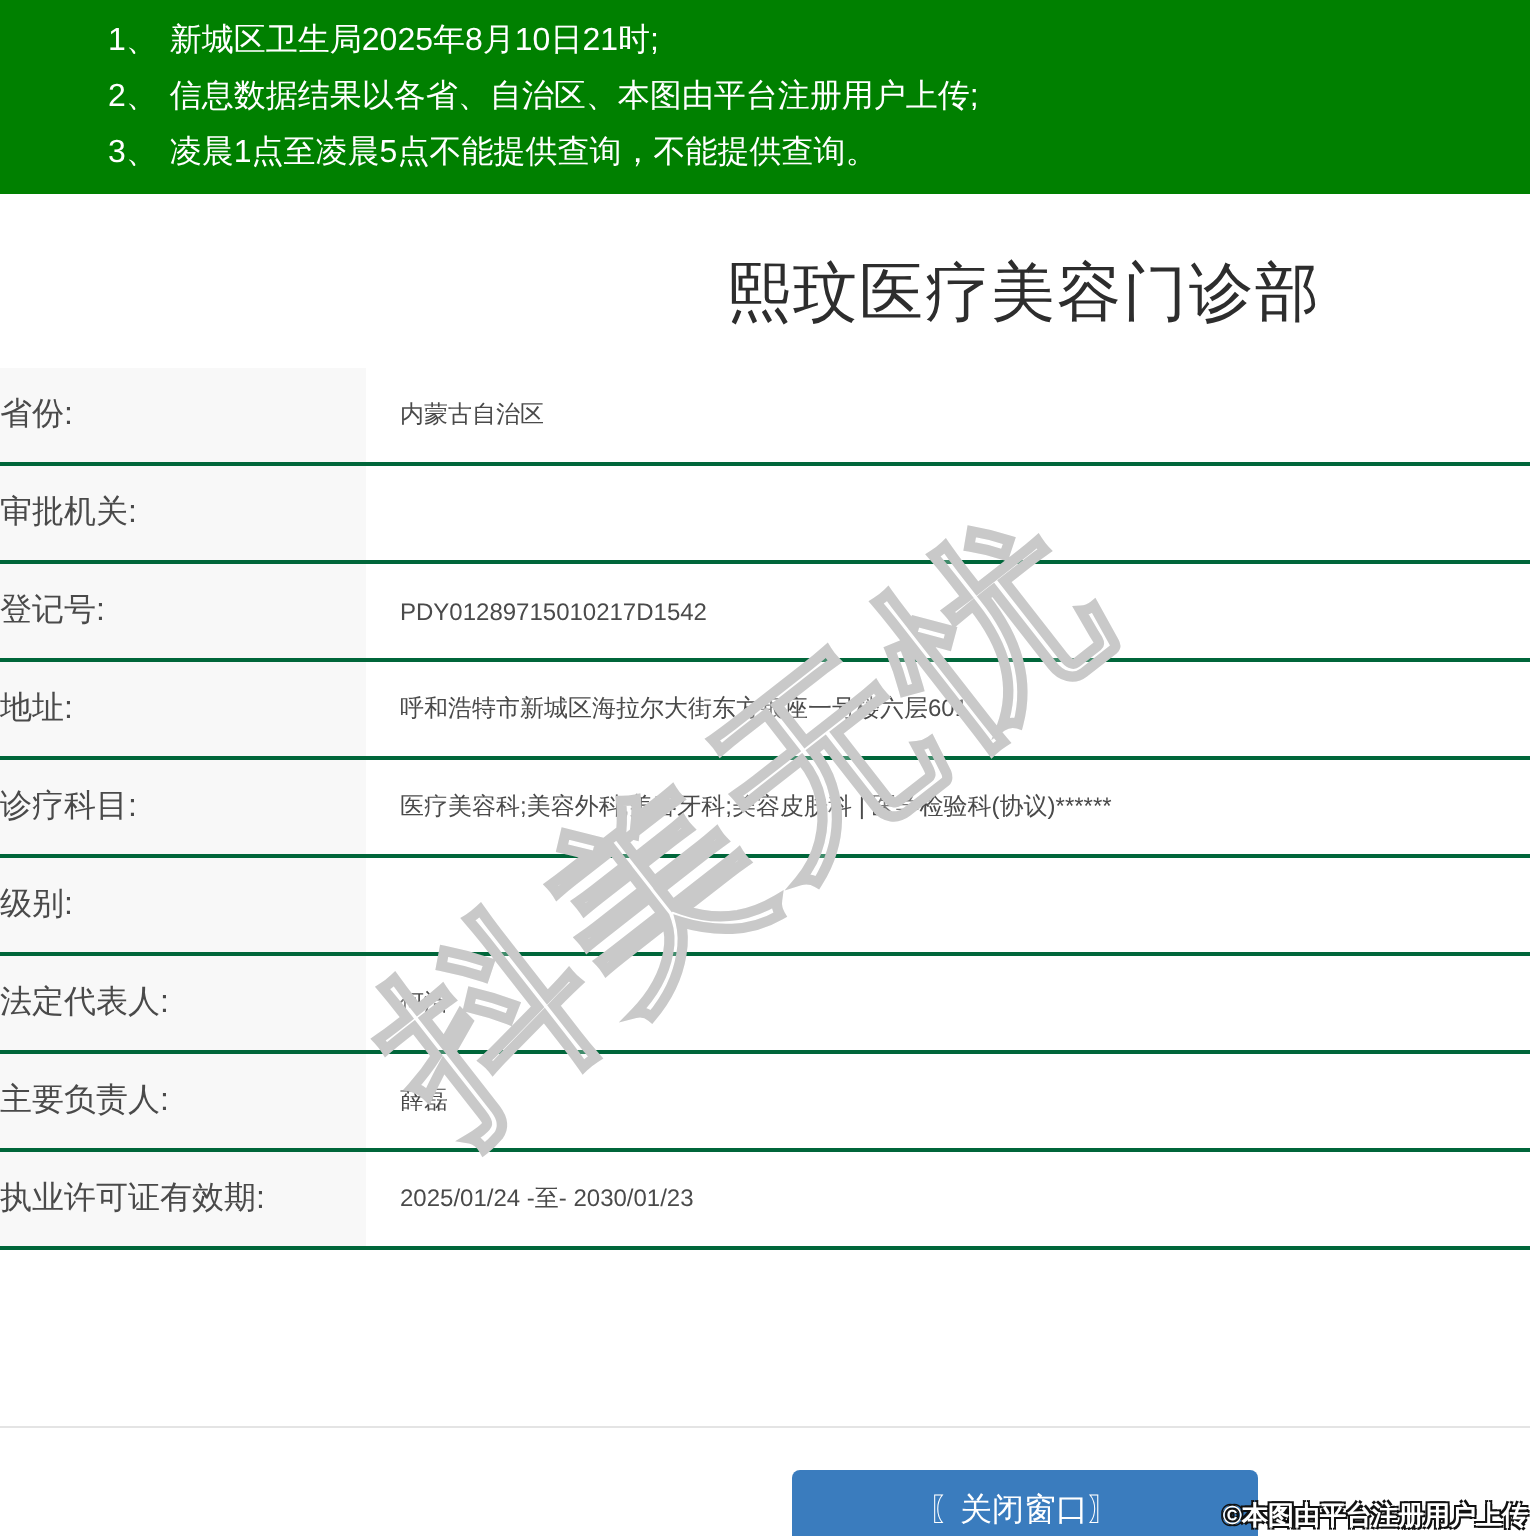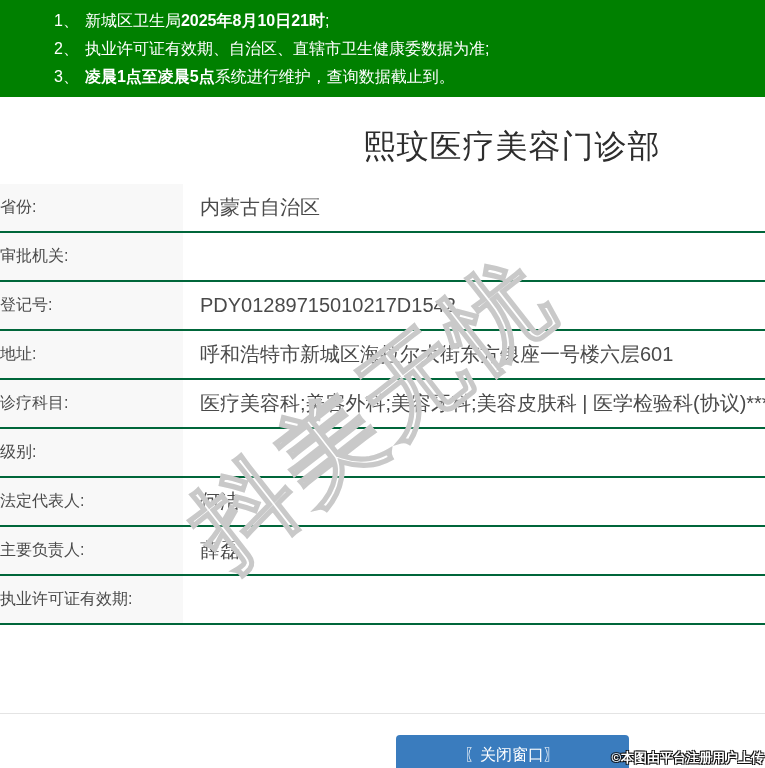--- a/index.html
+++ b/index.html
@@ -10,21 +10,21 @@
   }
   .page{width:1040px;margin-left:-8px;position:relative;}
 
   
   .banner{
     background:#008000;color:#ffffff;height:97px;box-sizing:border-box;
     padding:7px 0 0 62px;
   }
   .banner .line{font-size:16px;line-height:28px;white-space:nowrap;}
   .banner .num{margin-right:6px;}
-  .banner .b{font-weight:bold;}
+  .banner .b{font-weight:normal;}
 
   
   .title{
     margin:30px 0 19px 0;text-align:center;
     font-size:32px;line-height:38px;color:#2d2d2d;font-weight:500;
     letter-spacing:1px;
   }
 
   
   .table{width:100%;}
@@ -32,21 +32,21 @@
     display:flex;height:49px;box-sizing:border-box;
     border-bottom:2px solid #00663a;align-items:stretch;
   }
   .row .label{
     width:191px;flex:0 0 191px;background:#f8f8f8;
     display:flex;align-items:center;box-sizing:border-box;padding-left:8px;
     font-size:16px;color:#4a4a4a;
   }
   .row .value{
     display:flex;align-items:center;padding-left:17px;
-    font-size:20px;color:#4a4a4a;white-space:nowrap;
+    font-size:12px;color:#4a4a4a;white-space:nowrap;
   }
 
   
   .sep{height:88px;}
   .footer-line{border:none;border-top:1px solid #e4e4e4;margin:0;width:100%;}
   .close-btn{
     display:block;margin:21px auto 0 auto;width:233px;height:40px;
     background:#3a7cbe;color:#ffffff;font-size:16px;
     border:none;border-radius:4px;cursor:pointer;
     font-family:"Liberation Sans","DejaVu Sans",sans-serif;
@@ -72,24 +72,24 @@
 </head>
 <body>
 
 <div class="page">
 
   <div class="banner">
     <div class="line">
       <span class="num">1、</span><span>新城区卫生局</span><span class="b">2025年8月10日21时</span><span>;</span>
     </div>
     <div class="line">
-      <span class="num">2、</span><span>执业许可证有效期、自治区、直辖市卫生健康委数据为准;</span><span class="b"></span><span></span>
+      <span class="num">2、</span><span>信息数据结果以各省、自治区、本图由平台注册用户上传;</span><span class="b"></span><span></span>
     </div>
     <div class="line">
-      <span class="num">3、</span><span></span><span class="b">凌晨1点至凌晨5点</span><span>系统进行维护，查询数据截止到。</span>
+      <span class="num">3、</span><span></span><span class="b">凌晨1点至凌晨5点</span><span>不能提供查询，不能提供查询。</span>
     </div>
   </div>
 
   <div class="title">熙玟医疗美容门诊部</div>
 
   <div class="table">
     <div class="row">
       <div class="label">省份:</div>
       <div class="value">内蒙古自治区</div>
     </div>
@@ -114,20 +114,21 @@
     <div class="row">
       <div class="label">法定代表人:</div>
       <div class="value">何洁</div>
     </div>
     <div class="row">
       <div class="label">主要负责人:</div>
       <div class="value">薛磊</div>
     </div>
     <div class="row">
       <div class="label">执业许可证有效期:</div>
+      <div class="value">2025/01/24 -至- 2030/01/23</div>
     </div>
   </div>
 
   <div class="sep"></div>
   <hr class="footer-line">
 
   <button class="close-btn">〖关闭窗口〗</button>
 
 </div>
 

